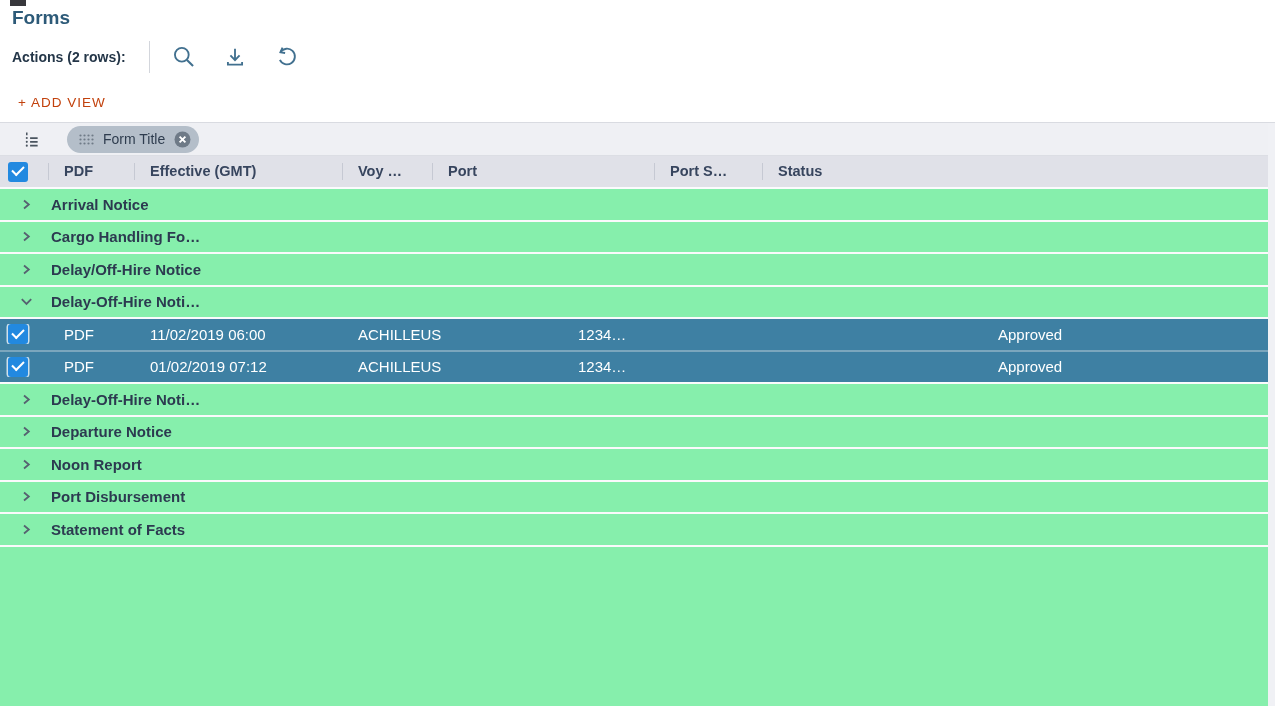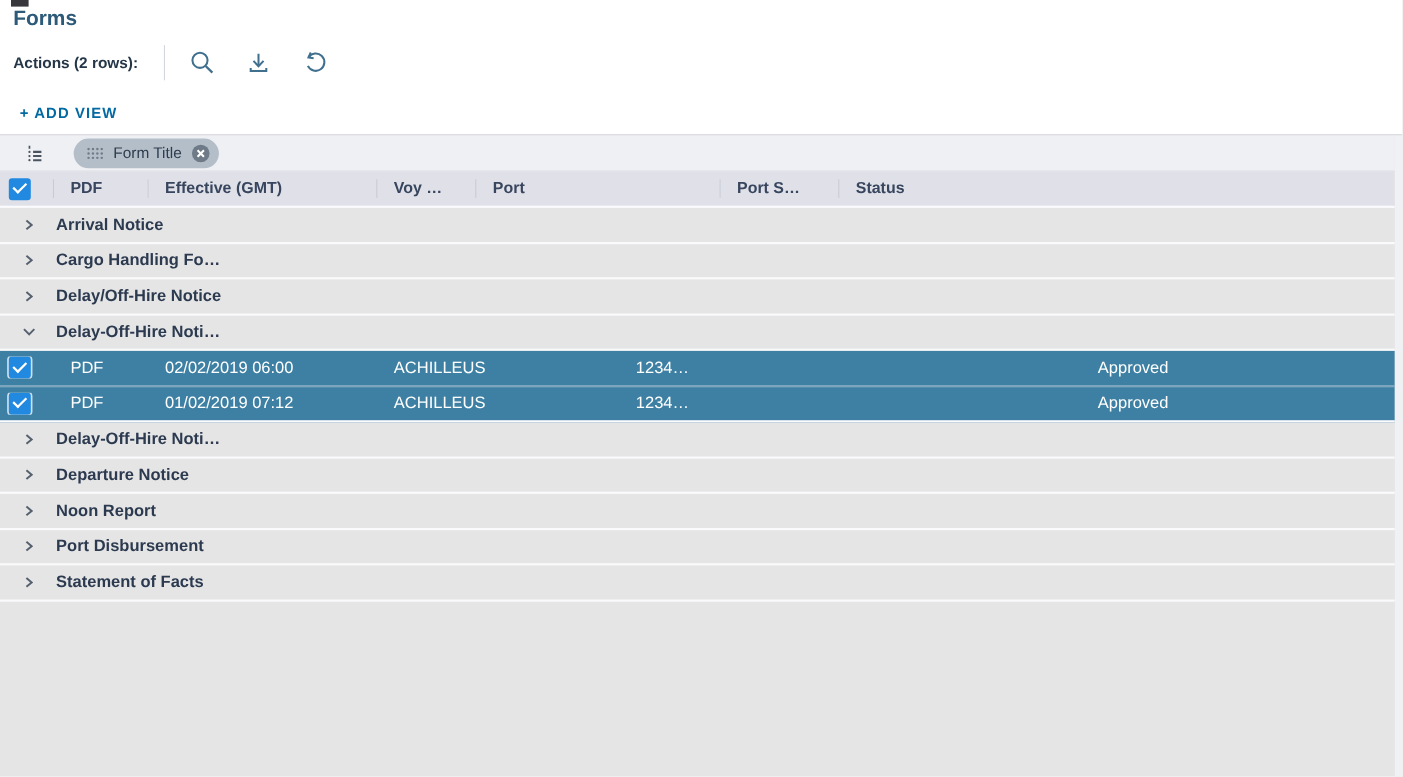--- a/index.html
+++ b/index.html
@@ -12,24 +12,24 @@
   
   .artifact{position:absolute;left:10px;top:0;width:16px;height:6px;background:#38383c;}
   .page-title{position:absolute;left:12px;top:7px;font-size:19px;font-weight:bold;color:#2d5a78;}
   .actions-bar{position:absolute;left:12px;top:41px;height:32px;display:flex;align-items:center;}
   .actions-label{font-size:14px;font-weight:bold;color:#243648;margin-right:6px;}
   .action-link{font-size:14.5px;color:#49758f;cursor:pointer;}
   .pipe{font-size:14px;color:#6d8ca1;margin:0 9px;}
   .vdiv{width:1px;height:32px;background:#d3d6dc;margin:0 21px 0 17px;}
   .icon-btn{width:26px;height:26px;margin-right:25px;display:flex;align-items:center;justify-content:center;cursor:pointer;}
   .icon-btn svg{display:block;}
-  .add-view{position:absolute;left:18px;top:95px;font-size:13.5px;font-weight:700;letter-spacing:1px;color:#0369a1;cursor:pointer;}
+  .add-view{position:absolute;left:18px;top:95px;font-size:13.5px;font-weight:400;letter-spacing:1px;color:#c2410c;cursor:pointer;}
   
   #table-region{position:absolute;left:0;top:122px;width:1275px;height:584px;box-sizing:border-box;
-    background:#e5e5e5;border-top:1px solid #d9dbe1;overflow:hidden;}
+    background:#86efac;border-top:1px solid #d9dbe1;overflow:hidden;}
   .gutter{position:absolute;top:0;right:0;width:7px;height:100%;background:#f0f1f5;}
   #chip-bar{width:1268px;height:33px;box-sizing:border-box;display:flex;align-items:center;
     background:#eff0f4;border-bottom:1px solid #dcdee4;}
   .groupby-icon{margin-left:23px;display:flex;}
   .chip{margin-left:27px;height:27px;display:flex;align-items:center;background:#b4bec9;
     border-radius:14px;padding:0 8px 0 12px;cursor:pointer;}
   .chip-drag{display:flex;margin-right:9px;}
   .chip-label{font-size:14px;color:#2e3c4e;margin-right:9px;white-space:nowrap;}
   .chip-close{display:flex;cursor:pointer;}
   
@@ -179,21 +179,21 @@
         <svg class="chev" width="13" height="13" viewBox="0 0 13 13">
           <path d="M1.8 4.2 L6.5 9 L11.2 4.2" fill="none" stroke="#566170" stroke-width="1.8"></path>
         </svg>
         <span class="group-label">Delay-Off-Hire Noti…</span>
       </div>
       <div class="trow data-row selected next-selected">
         <div class="cell col-select">
           <span class="checkbox"></span>
         </div>
         <div class="cell col-pdf">PDF</div>
-        <div class="cell col-effective">02/02/2019 06:00</div>
+        <div class="cell col-effective">11/02/2019 06:00</div>
         <div class="cell col-vessel">ACHILLEUS</div>
         <div class="cell col-voy">1234…</div>
         <div class="cell col-port"></div>
         <div class="cell col-port_s"></div>
         <div class="cell col-status">Approved</div>
       </div>
       <div class="trow data-row selected">
         <div class="cell col-select">
           <span class="checkbox"></span>
         </div>

